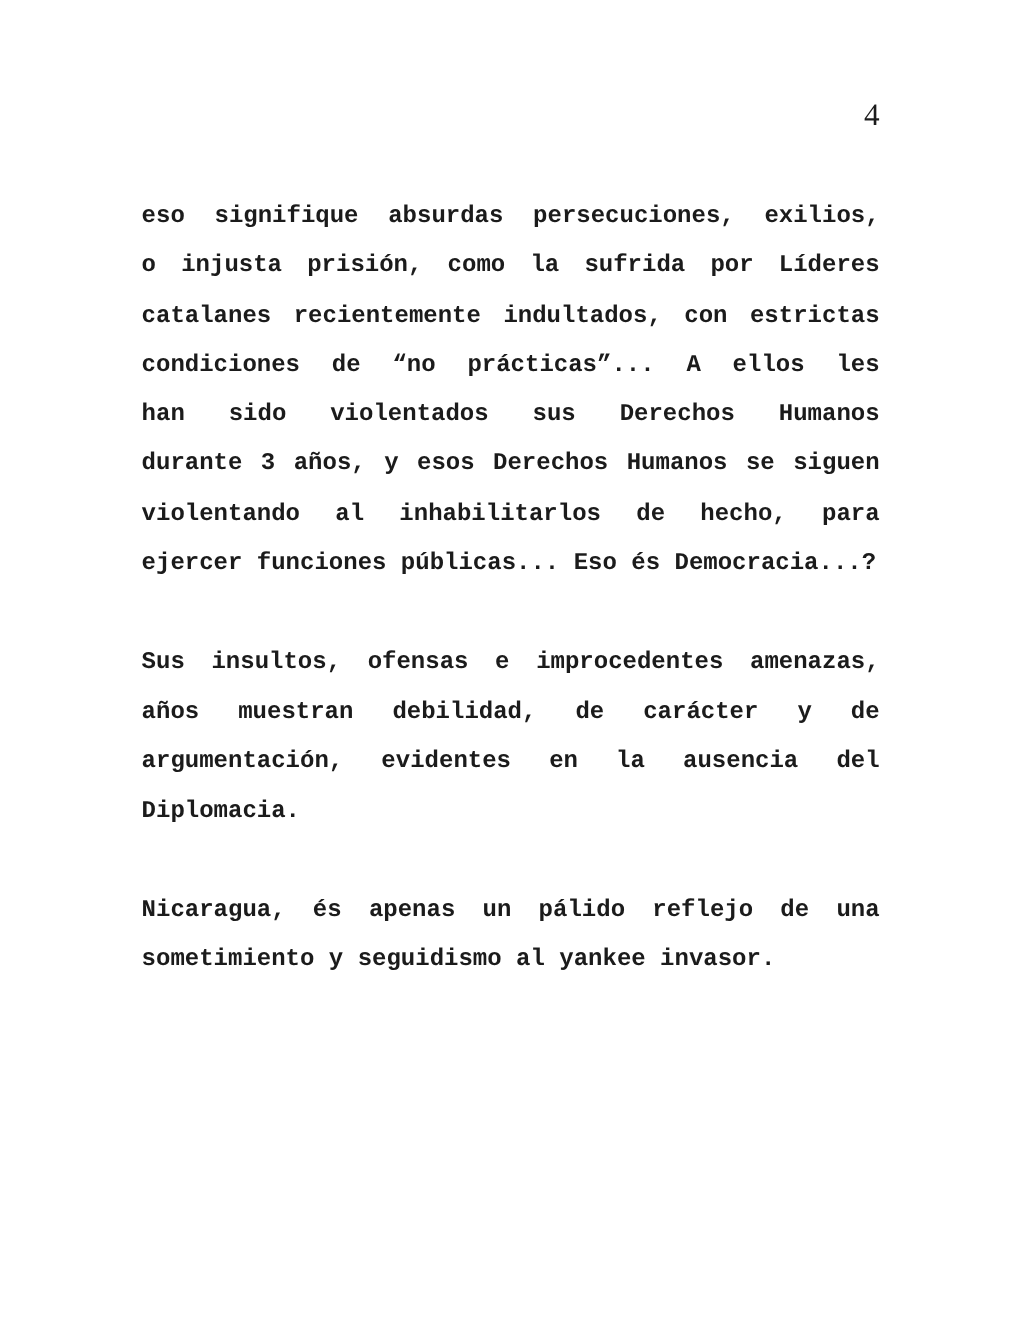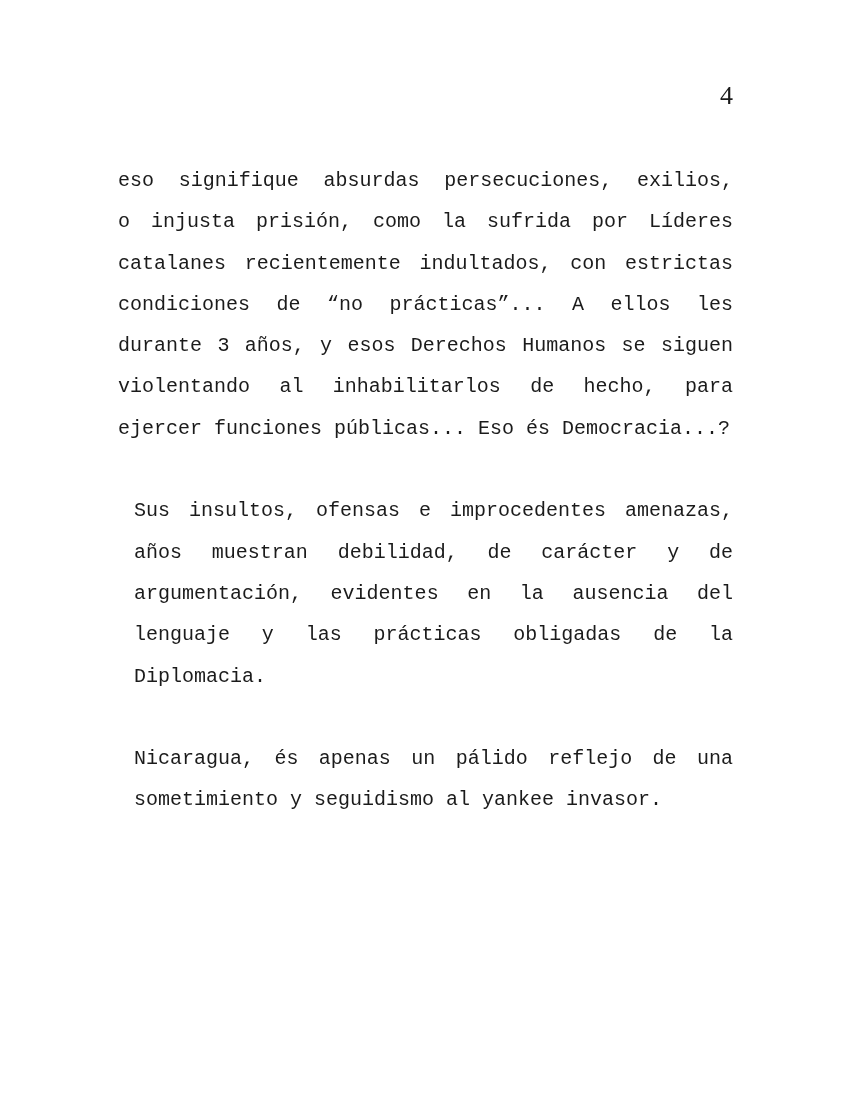--- a/index.html
+++ b/index.html
@@ -30,51 +30,51 @@
   .doc-body {
     position: absolute;
     top: 160px;
     left: 118px;
     width: 615px;
     font-size: 20px;
     line-height: 41.3px;
   }
   .para + .para {
     margin-top: 41.3px; 
-    margin-left: 16px;
   }
   .line {
     white-space: nowrap;
     text-align: justify;
     text-align-last: justify;
+    font-weight: bold;
   }
   .para .line:last-child {
     text-align-last: left;
   }
 </style>
 </head>
 <body>
 
 <div class="page">
   <div class="page-number">4</div>
   <div class="doc-body">
       <div class="para">
         <div class="line">eso signifique absurdas persecuciones, exilios,</div>
         <div class="line">o injusta prisión, como la sufrida por Líderes</div>
         <div class="line">catalanes recientemente indultados, con estrictas</div>
         <div class="line">condiciones de “no prácticas”... A ellos les</div>
+        <div class="line">han sido violentados sus Derechos Humanos</div>
         <div class="line">durante 3 años, y esos Derechos Humanos se siguen</div>
         <div class="line">violentando al inhabilitarlos de hecho, para</div>
         <div class="line">ejercer funciones públicas... Eso és Democracia...?</div>
       </div>
       <div class="para">
         <div class="line">Sus insultos, ofensas e improcedentes amenazas,</div>
         <div class="line">años muestran debilidad, de carácter y de</div>
         <div class="line">argumentación, evidentes en la ausencia del</div>
-        <div class="line">lenguaje y las prácticas obligadas de la</div>
         <div class="line">Diplomacia.</div>
       </div>
       <div class="para">
         <div class="line">Nicaragua, és apenas un pálido reflejo de una</div>
         <div class="line">sometimiento y seguidismo al yankee invasor.</div>
       </div>
     </div>
 </div>
 
 </body></html>

